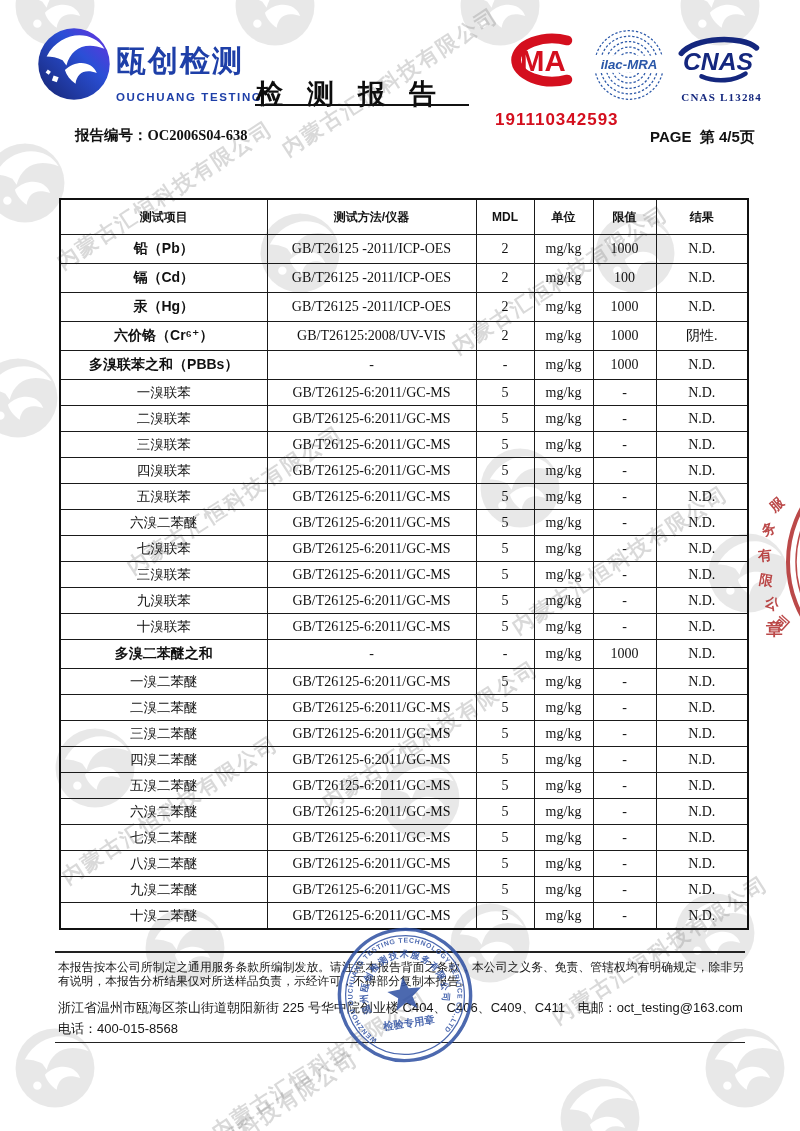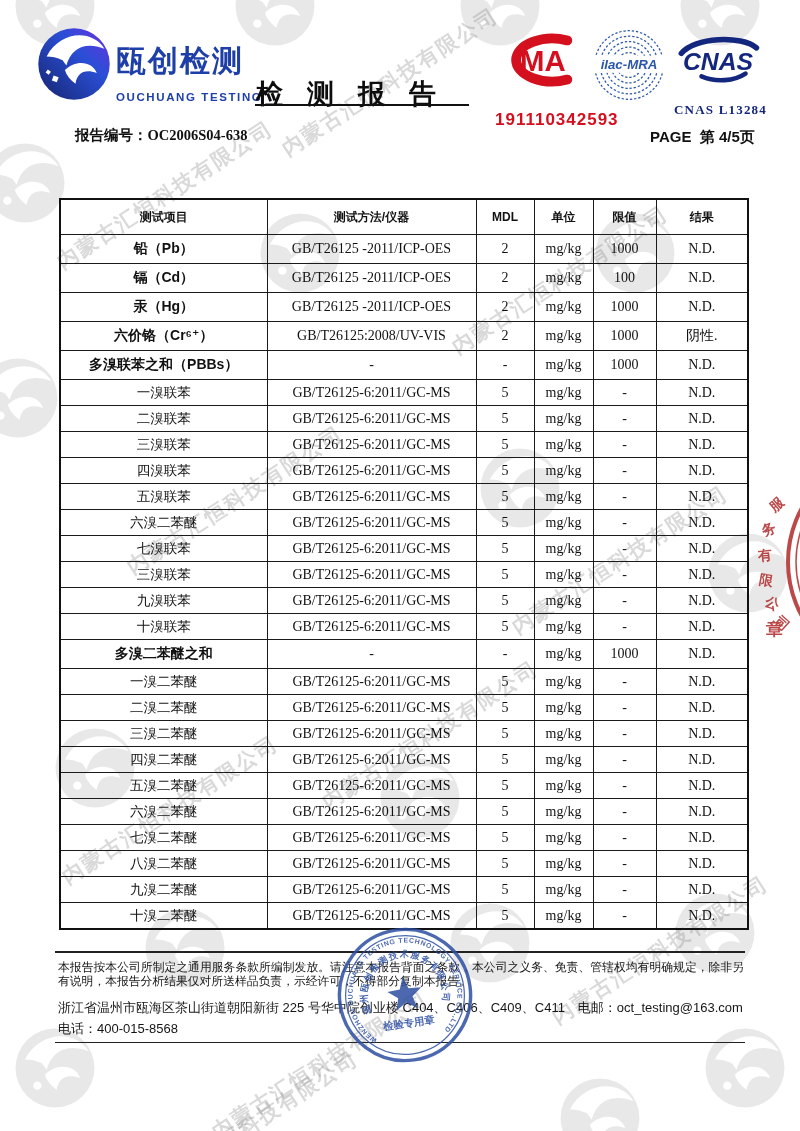--- a/index.html
+++ b/index.html
@@ -17,21 +17,21 @@
   .brand-en{font-size:11.5px;font-weight:bold;color:#1e3fa8;letter-spacing:1.6px;margin-top:14px;}
 
   .title{left:256px;top:76px;font-size:27px;font-weight:bold;letter-spacing:24px;white-space:nowrap;color:#0d0d0d;}
   .title-underline{left:255px;top:104px;width:214px;border-top:2.5px solid #111;}
 
   .report-no{left:75px;top:126px;font-size:14.5px;font-weight:bold;}
   .report-no .val{font-family:"Liberation Serif","DejaVu Serif",serif;font-weight:bold;}
   .page-no{left:650px;top:128px;font-size:15px;font-weight:bold;}
 
   .cma-num{font-size:17px;font-weight:bold;color:#d40f1e;letter-spacing:1px;margin-top:16px;text-align:center;}
-  .cnas-code{font-size:13px;font-weight:bold;color:#14277e;letter-spacing:1.2px;margin-top:14px;text-align:left;
+  .cnas-code{font-size:11px;font-weight:bold;color:#14277e;letter-spacing:1.2px;margin-top:3px;text-align:right;
              font-family:"Liberation Serif","DejaVu Serif",serif;}
 
   
   table.report{border-collapse:collapse;table-layout:fixed;width:688px;background:transparent;}
   table.report td,table.report th{border:1px solid #1a1a1a;text-align:center;vertical-align:middle;
       padding:0 2px;overflow:hidden;}
   table.report{border:2px solid #111;}
   table.report th{height:34px;font-size:12px;font-weight:bold;margin-left:11px;}
   td.c-method,td.c-mdl,td.c-unit,td.c-limit,td.c-result{
       font-family:"Liberation Serif","DejaVu Serif",serif;font-size:14px;}

